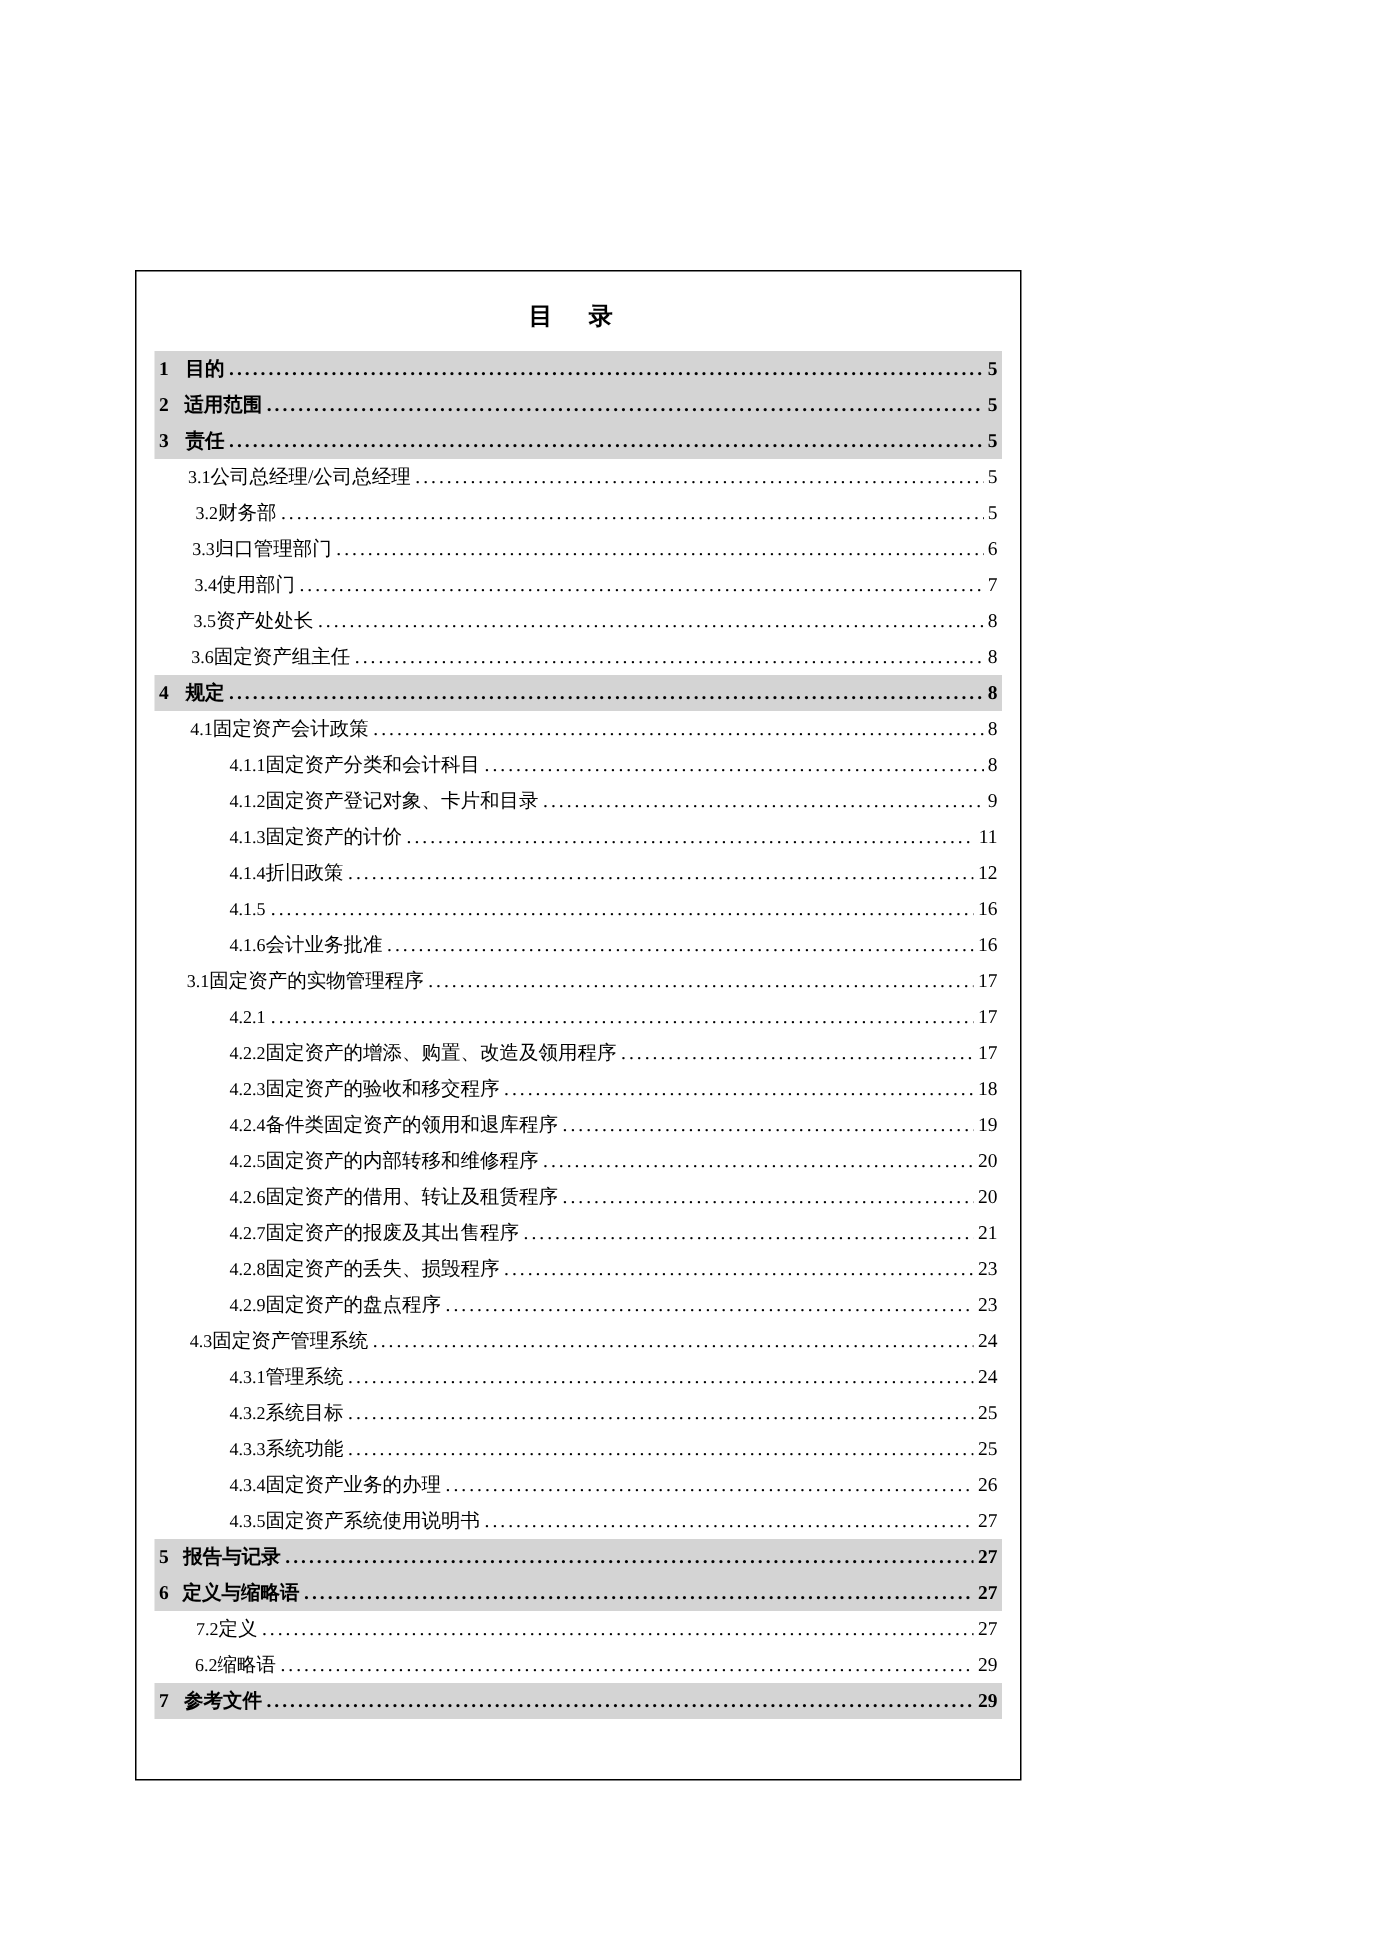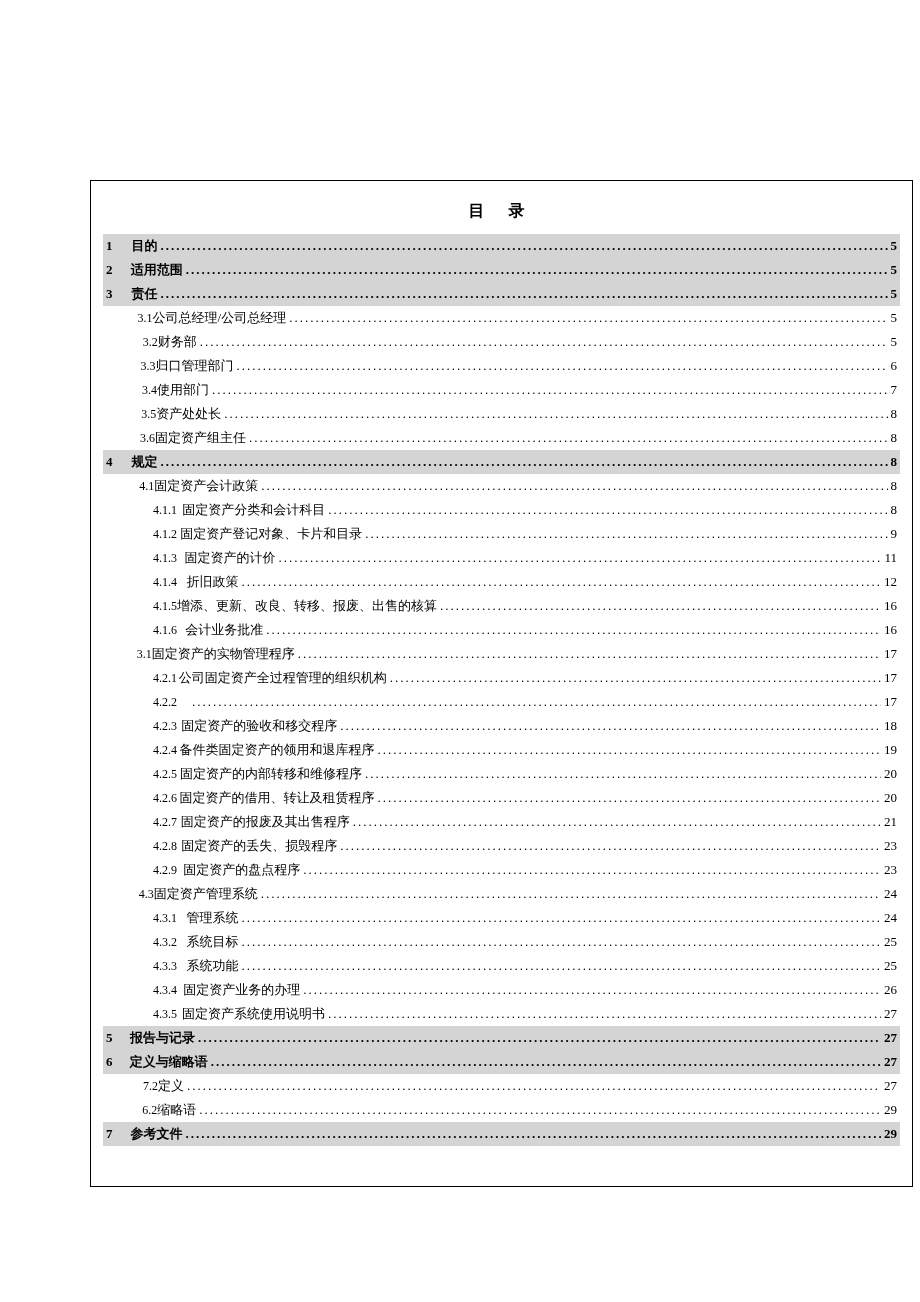--- a/index.html
+++ b/index.html
@@ -7,21 +7,21 @@
       background: #fff;
       font-family: "SimSun", "宋体", serif;
       width: 920px;
       height: 1302px;
       position: relative;
     }
     .page {
       position: absolute;
       left: 90px;
       top: 180px;
-      width: 823px;
+      width: 591px;
       border: 1px solid #000;
       padding: 20px 12px 40px 12px;
     }
     .toc-title {
       text-align: center;
       font-size: 16px;
       font-weight: bold;
       letter-spacing: 10px;
       margin-bottom: 12px;
     }
@@ -140,44 +140,43 @@
         <span class="toc-page">11</span>
       </div>
       <div class="toc-row level3">
         <span class="toc-num-l3">4.1.4</span>
         <span class="toc-text">折旧政策</span>
         <span class="dots">........................................................................................................................................................................................................</span>
         <span class="toc-page">12</span>
       </div>
       <div class="toc-row level3">
         <span class="toc-num-l3">4.1.5</span>
-        <span class="toc-text">增添、更新、改良、转移、报废、出售的核算</span>
         <span class="dots">........................................................................................................................................................................................................</span>
         <span class="toc-page">16</span>
       </div>
       <div class="toc-row level3">
         <span class="toc-num-l3">4.1.6</span>
         <span class="toc-text">会计业务批准</span>
         <span class="dots">........................................................................................................................................................................................................</span>
         <span class="toc-page">16</span>
       </div>
       <div class="toc-row level2">
         <span class="toc-num-l2">3.1</span>
         <span class="toc-text">固定资产的实物管理程序</span>
         <span class="dots">........................................................................................................................................................................................................</span>
         <span class="toc-page">17</span>
       </div>
       <div class="toc-row level3">
         <span class="toc-num-l3">4.2.1</span>
-        <span class="toc-text">公司固定资产全过程管理的组织机构</span>
         <span class="dots">........................................................................................................................................................................................................</span>
         <span class="toc-page">17</span>
       </div>
       <div class="toc-row level3">
         <span class="toc-num-l3">4.2.2</span>
+        <span class="toc-text">固定资产的增添、购置、改造及领用程序</span>
         <span class="dots">........................................................................................................................................................................................................</span>
         <span class="toc-page">17</span>
       </div>
       <div class="toc-row level3">
         <span class="toc-num-l3">4.2.3</span>
         <span class="toc-text">固定资产的验收和移交程序</span>
         <span class="dots">........................................................................................................................................................................................................</span>
         <span class="toc-page">18</span>
       </div>
       <div class="toc-row level3">

